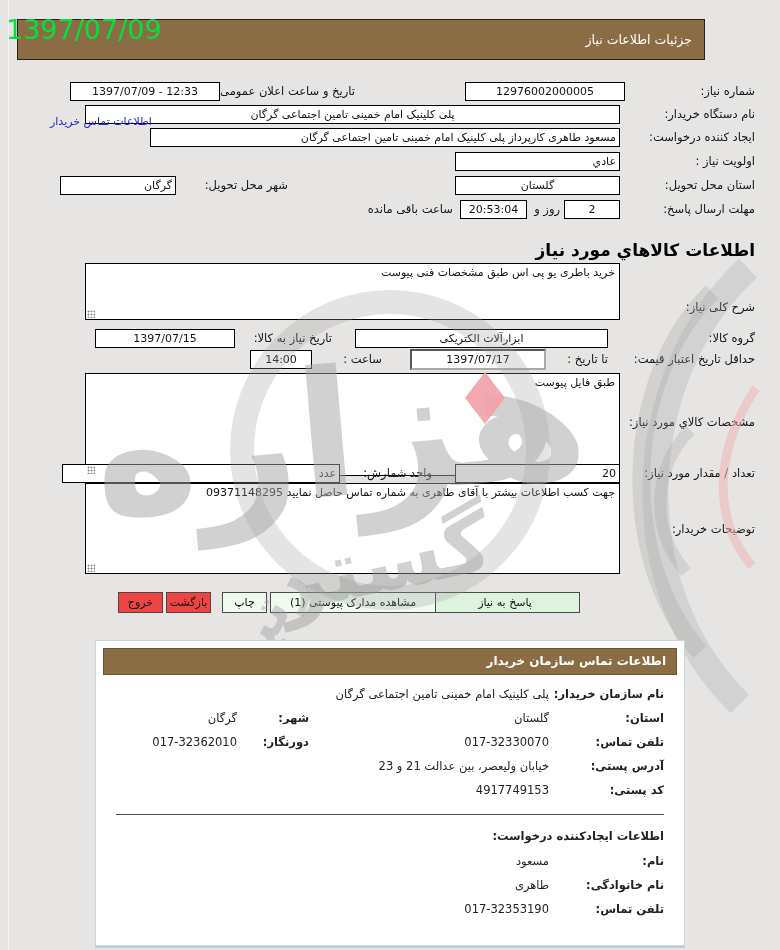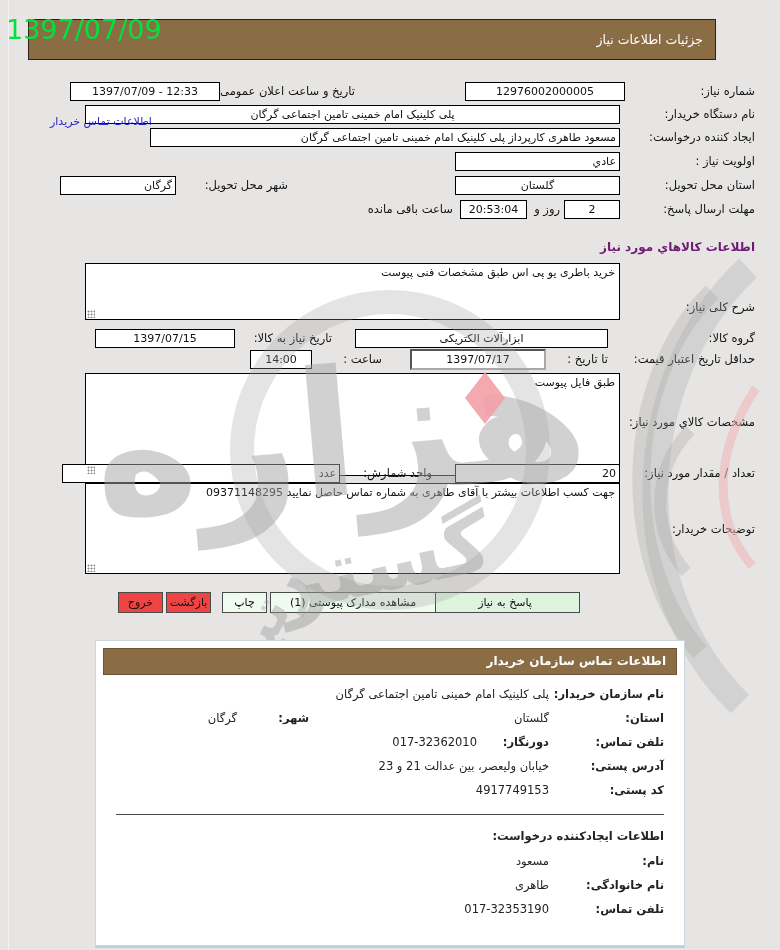--- a/index.html
+++ b/index.html
@@ -1,23 +1,23 @@
 <!DOCTYPE html>
 <html lang="fa" dir="rtl"><head>
 <meta charset="utf-8">
 <style>
   html,body{margin:0;padding:0;}
   body{background:#e6e5e4;font-family:"DejaVu Sans",sans-serif;}
   .page{position:relative;width:780px;height:950px;background:#e6e5e4;overflow:hidden;direction:rtl;}
   .edge{position:absolute;left:8px;top:0;width:1px;height:950px;background:#f4f3f2;}
-  .hdr{position:absolute;left:28px;top:19px;width:688px;height:41px;background:#8a6c45;border:1px solid #2e2013;box-sizing:border-box;z-index:1;text-decoration:underline;}
+  .hdr{position:absolute;left:17px;top:19px;width:688px;height:41px;background:#8a6c45;border:1px solid #2e2013;box-sizing:border-box;z-index:1;text-decoration:underline;}
   .hdr-title{position:absolute;right:12px;top:0;line-height:39px;color:#ffffff;font-size:12.5px;}
   .green-date{position:absolute;left:6px;top:14px;font-size:27px;color:#00e33c;direction:ltr;z-index:20;letter-spacing:0px;}
   .lbl{position:absolute;font-size:11.5px;color:#141414;white-space:nowrap;z-index:1;}
-  .sect{position:absolute;font-size:12px;font-weight:bold;color:#701a75;white-space:nowrap;z-index:1;}
+  .sect{position:absolute;font-size:17px;font-weight:bold;color:#000000;white-space:nowrap;z-index:1;}
   .inp{position:absolute;height:19px;box-sizing:border-box;background:#fff;border:1px solid #000;font-family:"DejaVu Sans",sans-serif;font-size:11px;color:#111;padding:0 3px;z-index:1;}
   .inp.center{text-align:center;}
   .inp.right{text-align:right;}
   .inp.ltr{direction:ltr;}
   .ta{position:absolute;box-sizing:border-box;background:#fff;border:1px solid #000;font-family:"DejaVu Sans",sans-serif;font-size:11px;color:#111;padding:2px 4px;resize:none;overflow:hidden;text-align:right;z-index:1;}
   .grip{position:absolute;width:8px;height:8px;background-image:radial-gradient(circle,#8a8a8a 0.9px,transparent 1.1px);background-size:3px 3px;z-index:2;}
   .link{position:absolute;font-size:11px;color:#2222cc;white-space:nowrap;cursor:pointer;z-index:1;}
   .btn{position:absolute;top:592px;height:21px;box-sizing:border-box;border:1px solid #4a4a4a;font-size:11px;color:#111;display:flex;align-items:center;justify-content:center;white-space:nowrap;cursor:pointer;z-index:1;}
   .btn.green{background:#def3de;}
   .btn.pale{background:#eefbee;}
@@ -131,20 +131,21 @@
       <div class="cval" style="width:420px;">پلی کلینیک امام خمینی تامین اجتماعی گرگان</div>
     </div>
     <div class="crow">
       <div class="clabel">استان:</div>
       <div class="cval">گلستان</div>
       <div class="clabel2">شهر:</div>
       <div class="cval2">گرگان</div>
     </div>
     <div class="crow">
       <div class="clabel">تلفن تماس:</div>
+      <div class="cval num">017-32330070</div>
       <div class="clabel2">دورنگار:</div>
       <div class="cval2 num">017-32362010</div>
     </div>
     <div class="crow">
       <div class="clabel">آدرس پستی:</div>
       <div class="cval" style="width:420px;">خیابان ولیعصر، بین عدالت 21 و 23</div>
     </div>
     <div class="crow">
       <div class="clabel">کد پستی:</div>
       <div class="cval num">4917749153</div>

